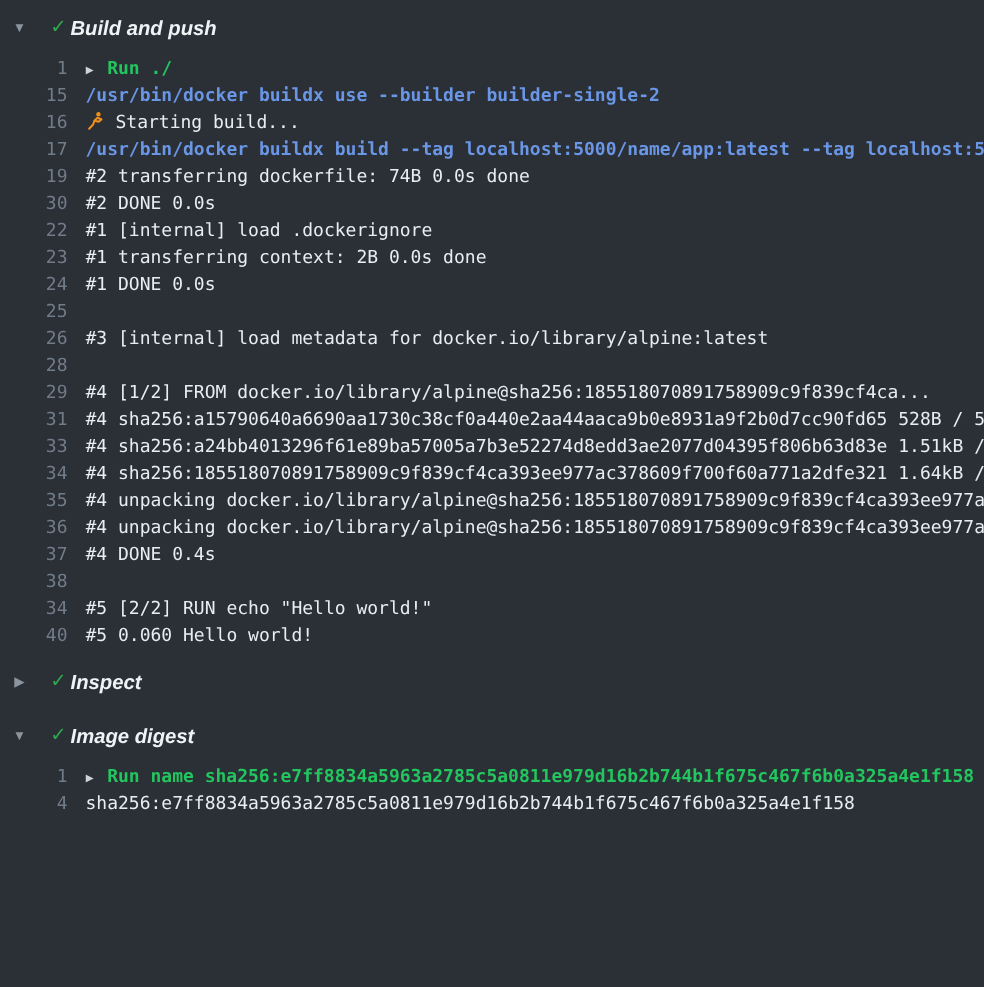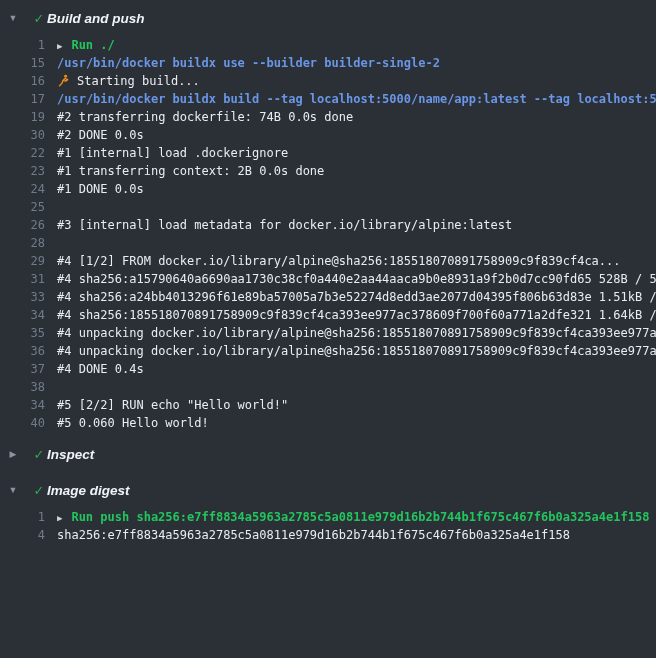--- a/index.html
+++ b/index.html
@@ -133,17 +133,17 @@
         <span class="title">Inspect</span>
       </div>
     </div>
     <div class="section">
       <div class="section-header">
         <span class="chev">▼</span>
         <span class="check">✓</span>
         <span class="title">Image digest</span>
       </div>
       <div class="section-content">
-        <div class="log-line group"><span class="ln">1</span><span class="lt"><span class="group-toggle">▶</span><span class="log-text-content">Run push sha256:e7ff8834a5963a2785c5a0811e979d16b2b744b1f675c467f6b0a325a4e1f158</span></span></div>
+        <div class="log-line group"><span class="ln">1</span><span class="lt"><span class="group-toggle">▶</span><span class="log-text-content">Run name sha256:e7ff8834a5963a2785c5a0811e979d16b2b744b1f675c467f6b0a325a4e1f158</span></span></div>
         <div class="log-line"><span class="ln">4</span><span class="lt"><span class="log-text-content">sha256:e7ff8834a5963a2785c5a0811e979d16b2b744b1f675c467f6b0a325a4e1f158</span></span></div>
       </div>
     </div>
   </div>
 
 </body></html>

